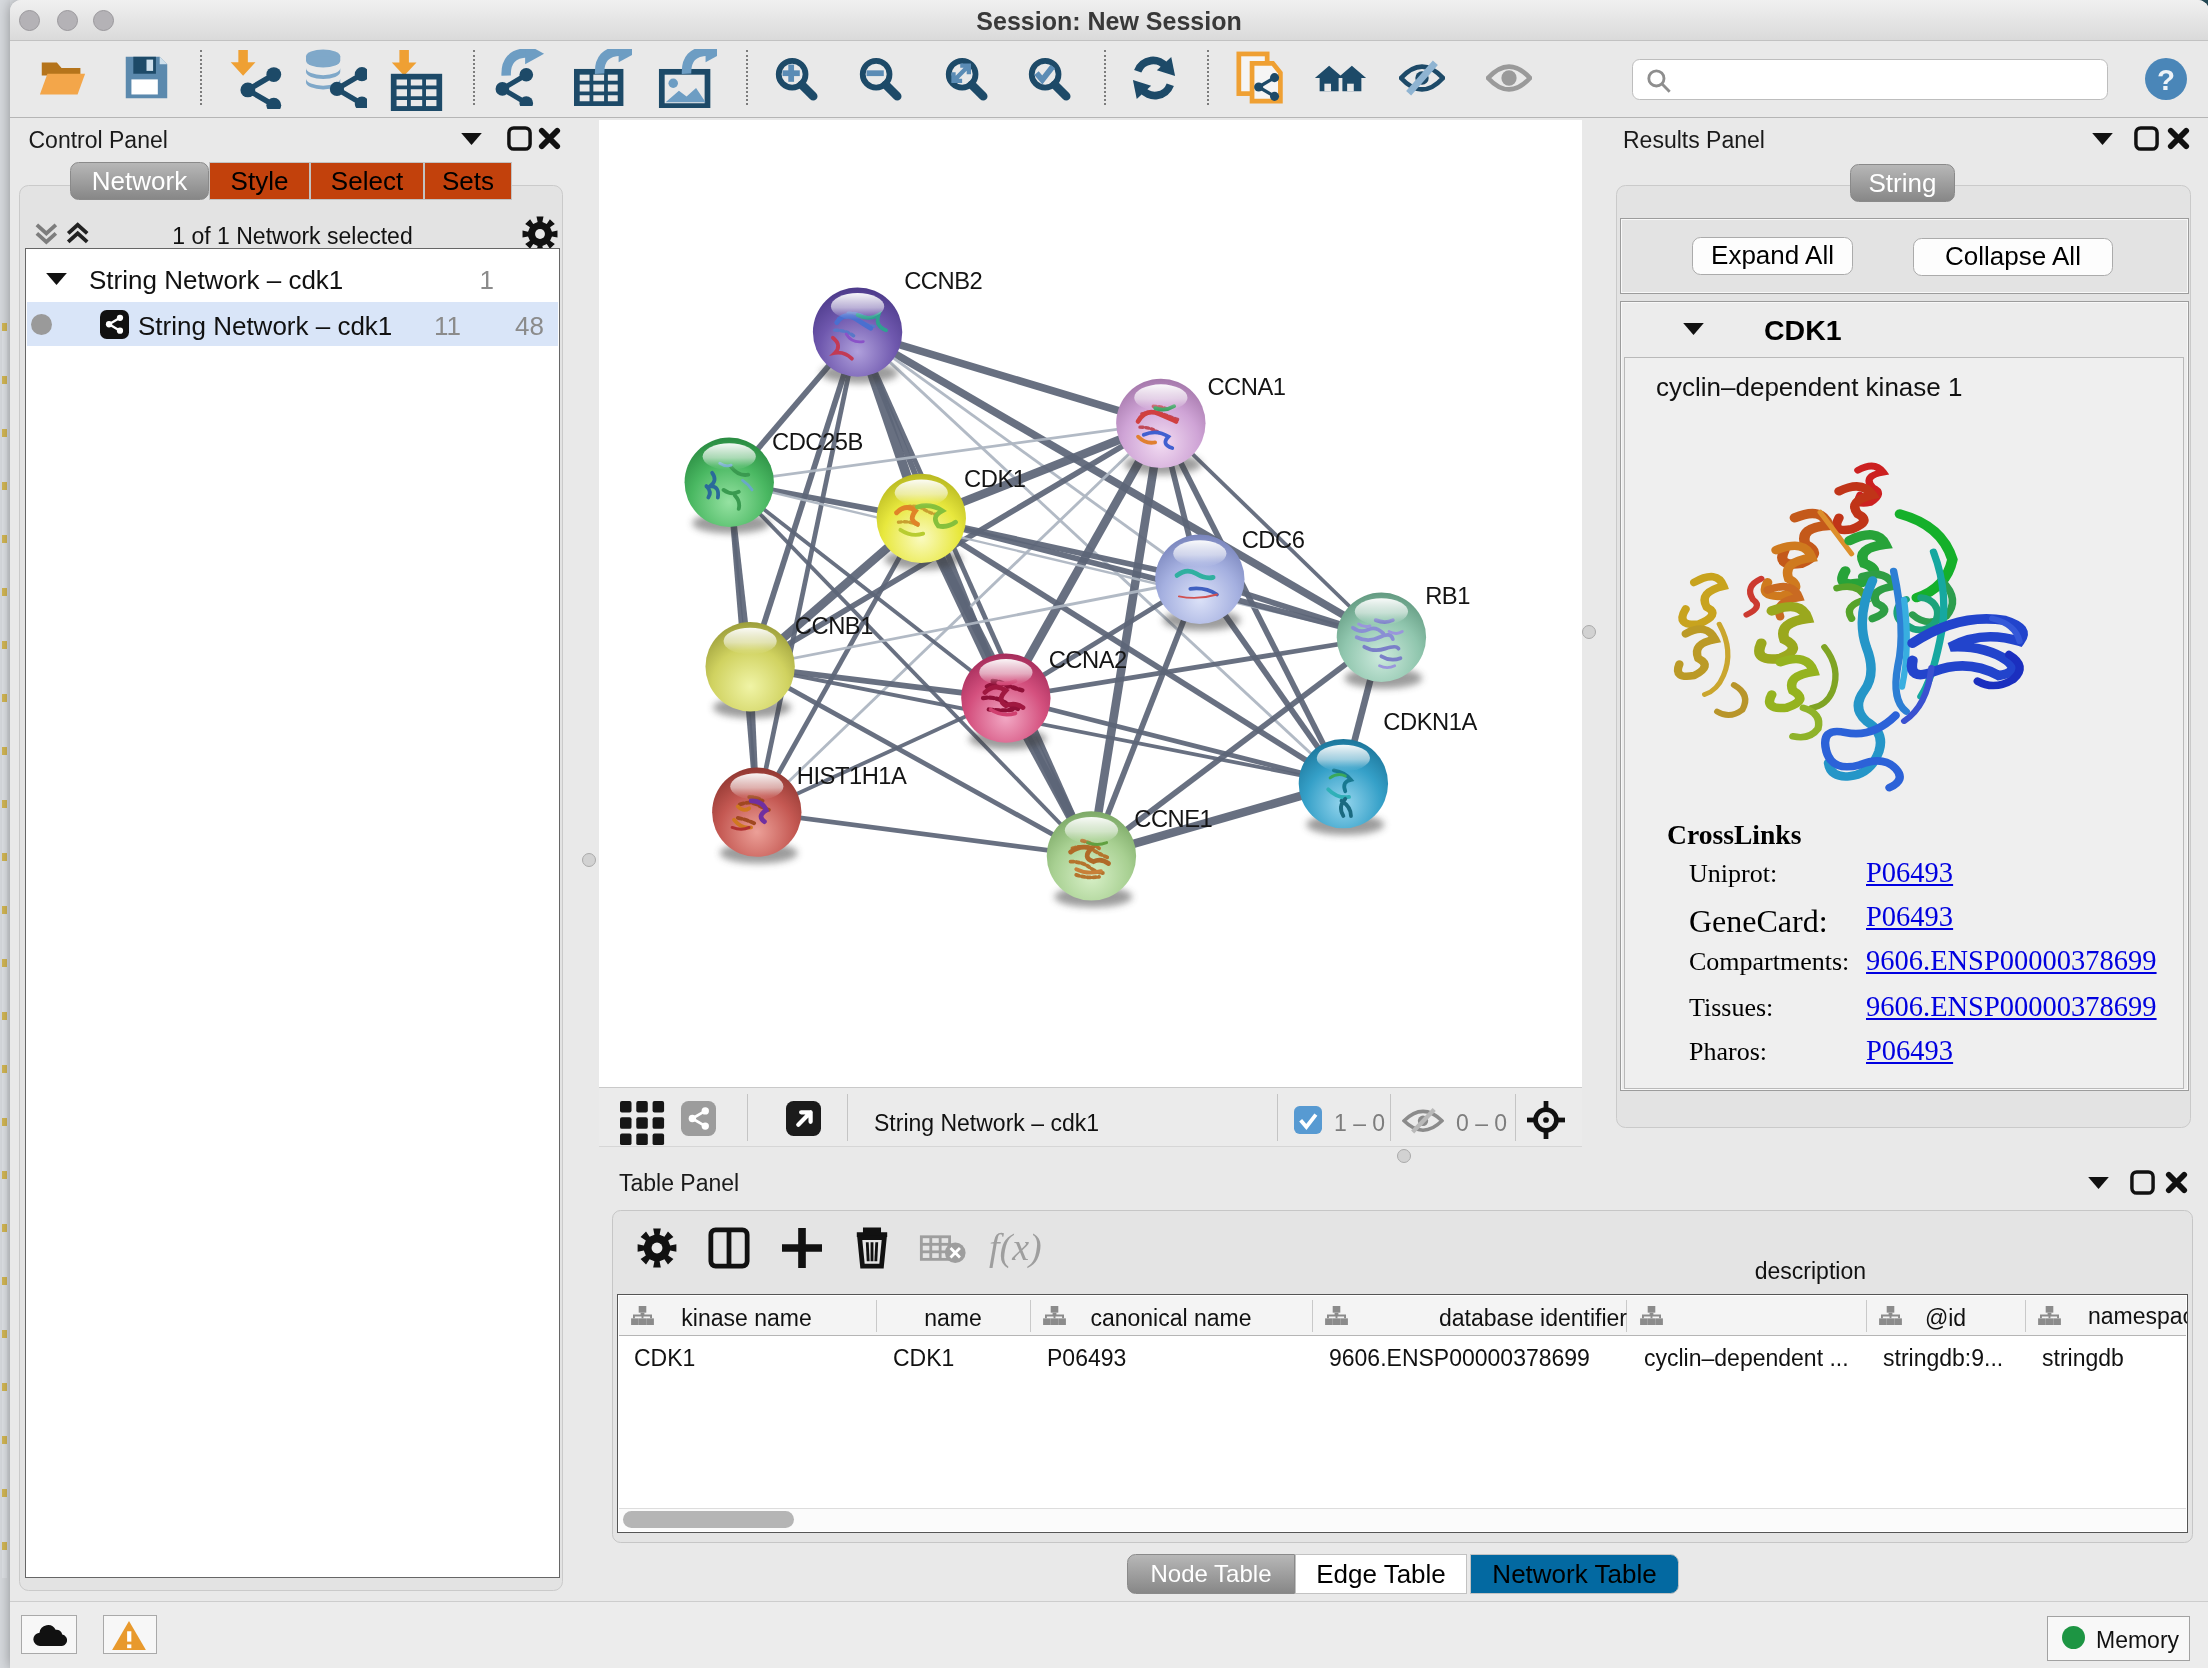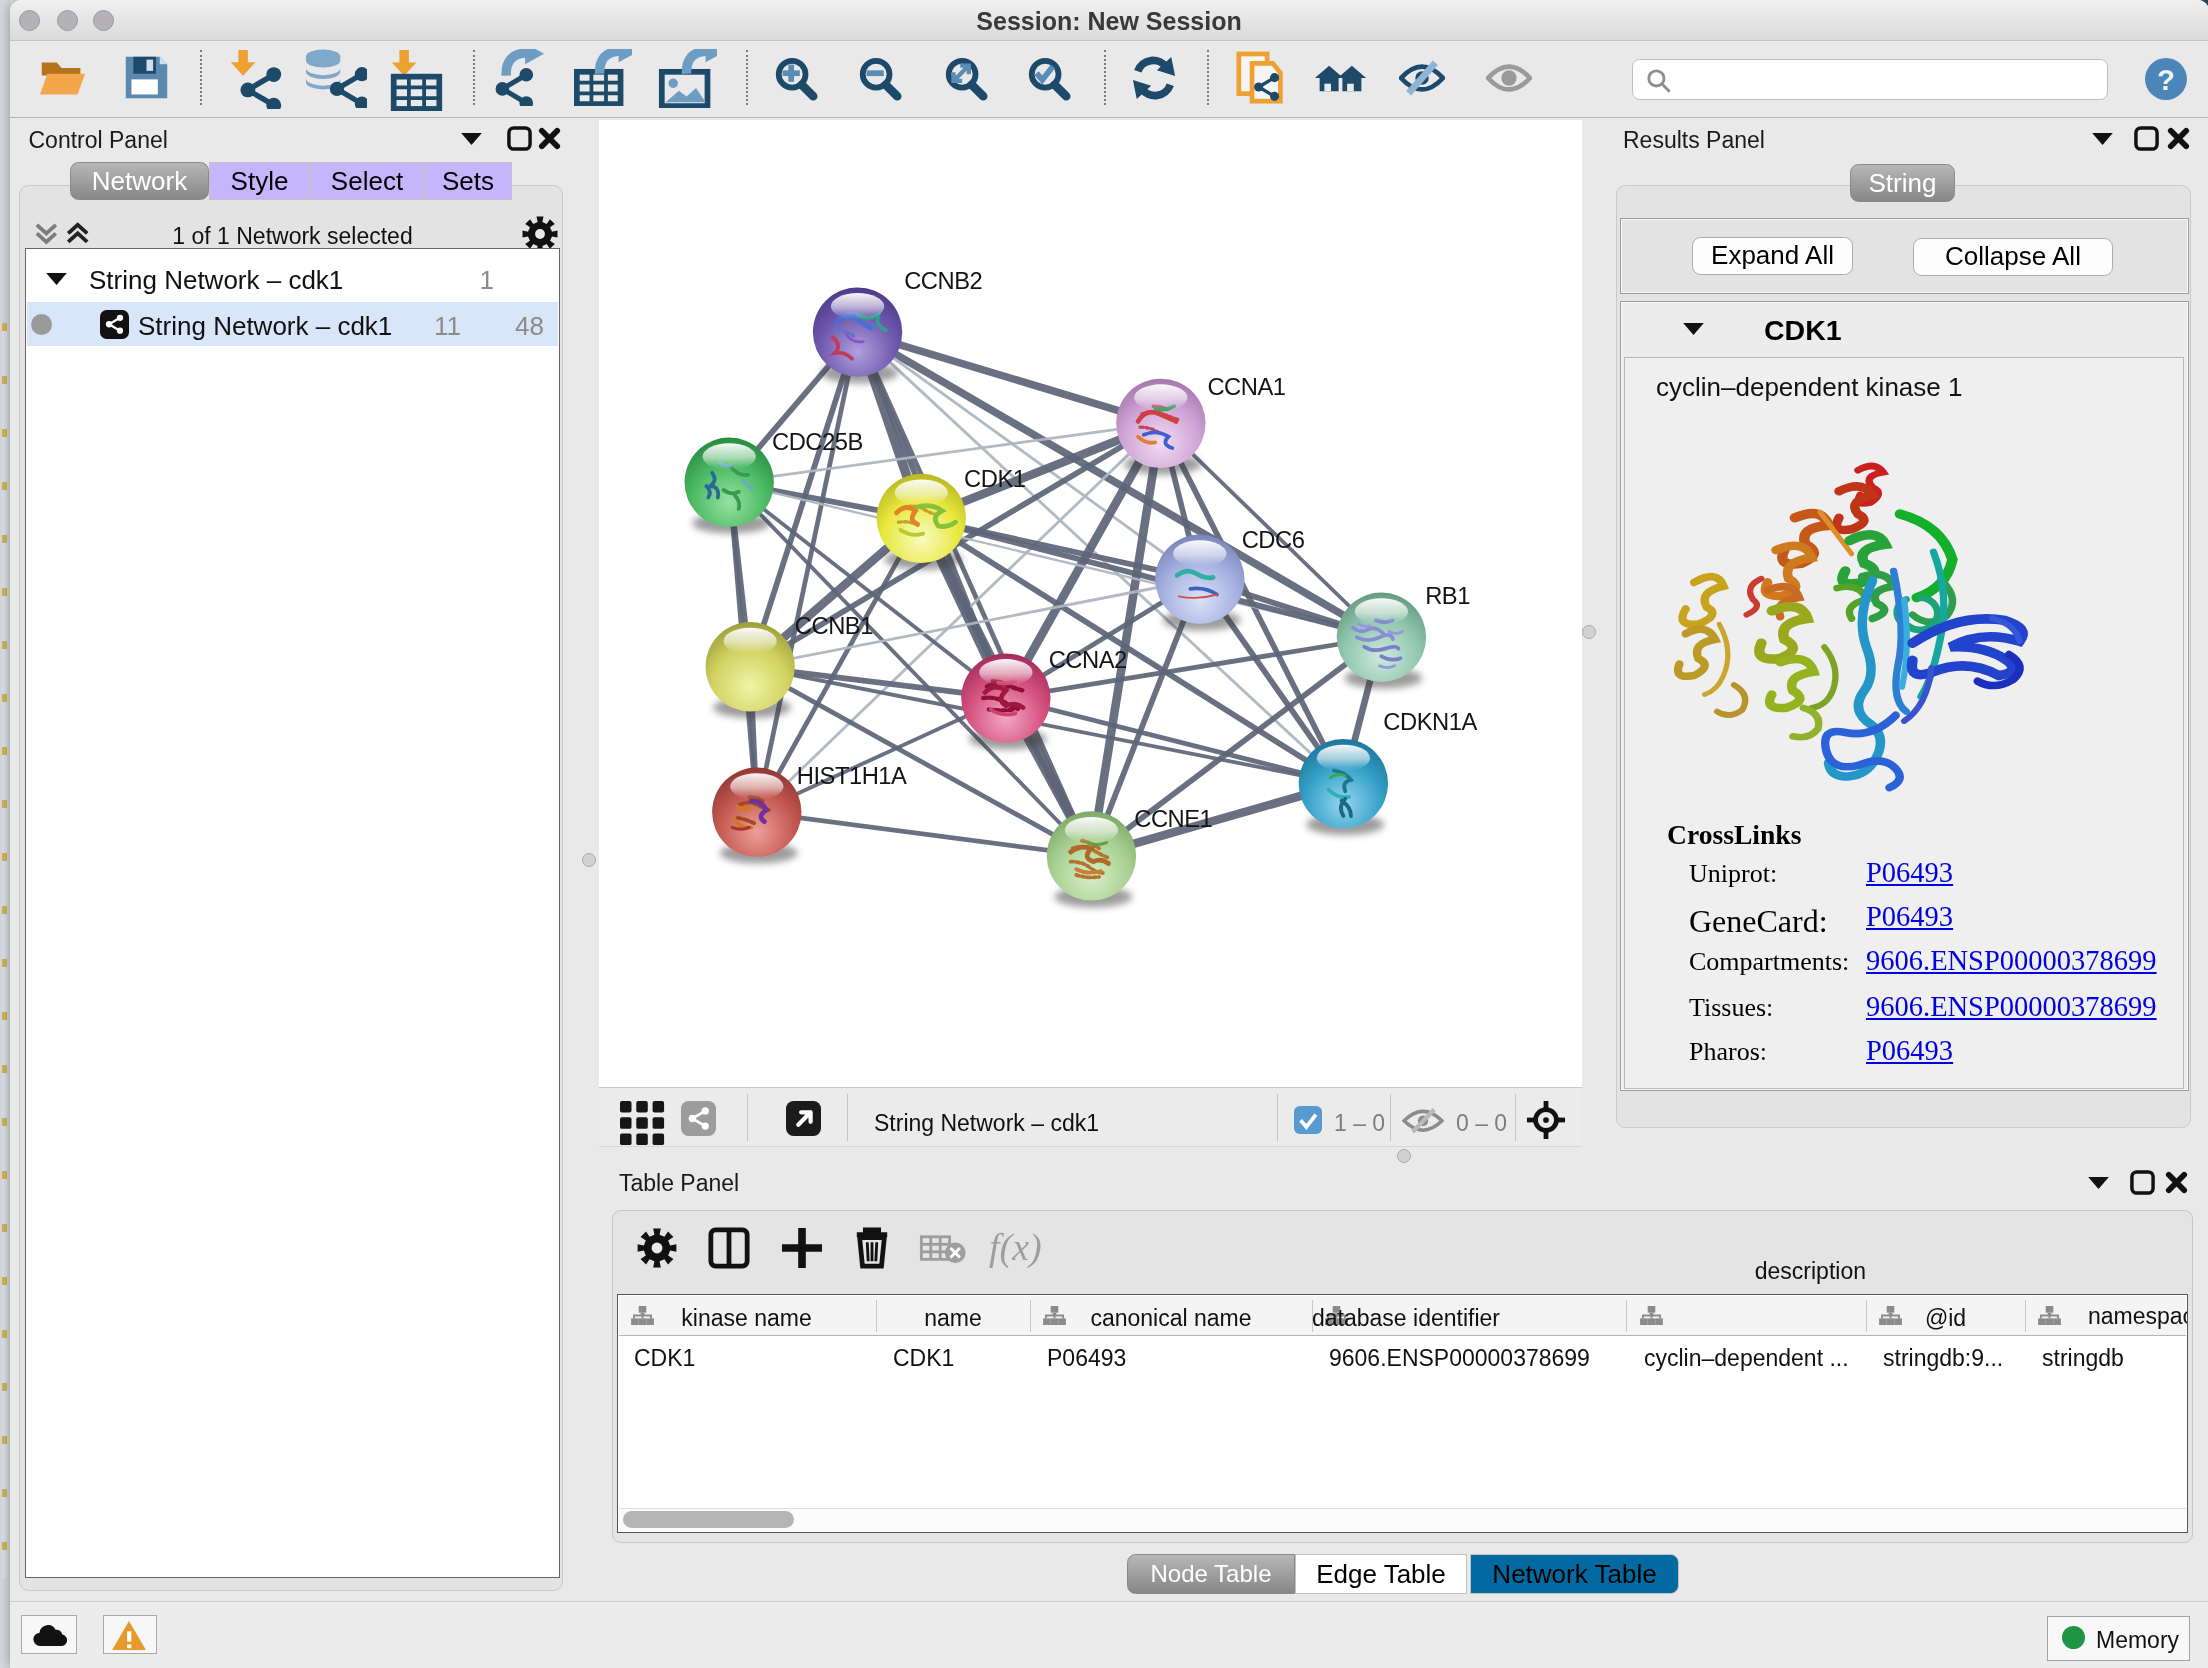--- a/index.html
+++ b/index.html
@@ -1,21 +1,21 @@
 <!DOCTYPE html>
 <html style="font-size:15px"><head><meta charset="utf-8"><style>
 *{margin:0;padding:0;box-sizing:border-box}
 html,body{width:2208px;height:1668px;overflow:hidden;background:#dfe2e6;font-family:"Liberation Sans",sans-serif}
 .abs{position:absolute}
 .t27{font-size:26px;color:#111}
 .gray{color:#8b8b8b}
 .win{position:absolute;left:9.5px;top:0;width:2199px;height:1668px;background:#e9e9e9;border-top-left-radius:11.4px;border-top-right-radius:11.4px;box-shadow:0 0 13.3px rgba(0,0,0,.35)}
 .etched{border:1px solid #9c9c9c;box-shadow:inset 0 0 0 1px #f8f8f8}
 .vsep{position:absolute;width:0;border-left:2.9px dotted #7c7c7c;height:55px;top:50px}
-.tab{position:absolute;top:162px;height:38px;background:#c4b5fd;border:1px solid #c2c2c2;color:#000;font-size:26px;text-align:center;line-height:36px}
+.tab{position:absolute;top:162px;height:38px;background:#c2410c;border:1px solid #c2c2c2;color:#000;font-size:26px;text-align:center;line-height:36px}
 .tabsel{background:linear-gradient(#b7b7b7,#878787);color:#fff;border:1px solid #8a8a8a;border-radius:8.6px}
 .btn{position:absolute;background:#fdfdfd;border:1.9px solid #ababab;border-radius:8.6px;font-size:26px;color:#000;text-align:center}
 .hdr{font-size:23px;color:#1a1a1a}
 .t24{font-size:23px;color:#111}
 </style></head><body>
 <div class="abs" style="left:0;top:0;width:9.5px;height:1668px;background:#d7dade"></div>
 <div class="abs" style="left:1.9px;top:323px;width:4.8px;height:1255px;background:repeating-linear-gradient(#d4b855 0 7.6px,#e0e3e7 7.6px 53px)"></div>
 <div class="abs" style="left:2184px;top:0;width:25px;height:25px;background:#27505e"></div>
 <div class="win"></div>
 <div class="abs" style="left:9.5px;top:0;width:2199px;height:41px;background:linear-gradient(#f0f0f0,#dadada);border-bottom:1px solid #c2c2c2;border-top-left-radius:11.4px;border-top-right-radius:11.4px"></div>
@@ -687,21 +687,21 @@
 <div class="abs t24" style="left:1030px;top:1305px;width:282px;text-align:center;overflow:hidden;white-space:nowrap">canonical name</div>
 <svg class="abs" style="left:1325px;top:1306px" width="23" height="19" viewBox="0 0 24 20">
     <g fill="#8b8b8b">
       <rect x="8" y="0" width="8" height="7"></rect>
       <rect x="0" y="13" width="8" height="7"></rect>
       <rect x="8" y="13" width="8" height="7"></rect>
       <rect x="16" y="13" width="8" height="7"></rect>
       <path d="M11,7 v3 h-8 v3 M12,7 v6 M13,7 v3 h8 v3" stroke="#8b8b8b" fill="none" stroke-width="2"></path>
     </g>
   </svg>
-<div class="abs t24" style="left:1312px;top:1305px;width:315px;text-align:left;overflow:hidden;white-space:nowrap">database identifier</div>
+<div class="abs t24" style="left:1312px;top:1305px;width:315px;text-align:right;overflow:hidden;white-space:nowrap">database identifier</div>
 <svg class="abs" style="left:1640px;top:1306px" width="23" height="19" viewBox="0 0 24 20">
     <g fill="#8b8b8b">
       <rect x="8" y="0" width="8" height="7"></rect>
       <rect x="0" y="13" width="8" height="7"></rect>
       <rect x="8" y="13" width="8" height="7"></rect>
       <rect x="16" y="13" width="8" height="7"></rect>
       <path d="M11,7 v3 h-8 v3 M12,7 v6 M13,7 v3 h8 v3" stroke="#8b8b8b" fill="none" stroke-width="2"></path>
     </g>
   </svg>
 <div class="abs t24" style="left:1626px;top:1258px;width:240px;text-align:right;overflow:hidden;white-space:nowrap">description</div>

